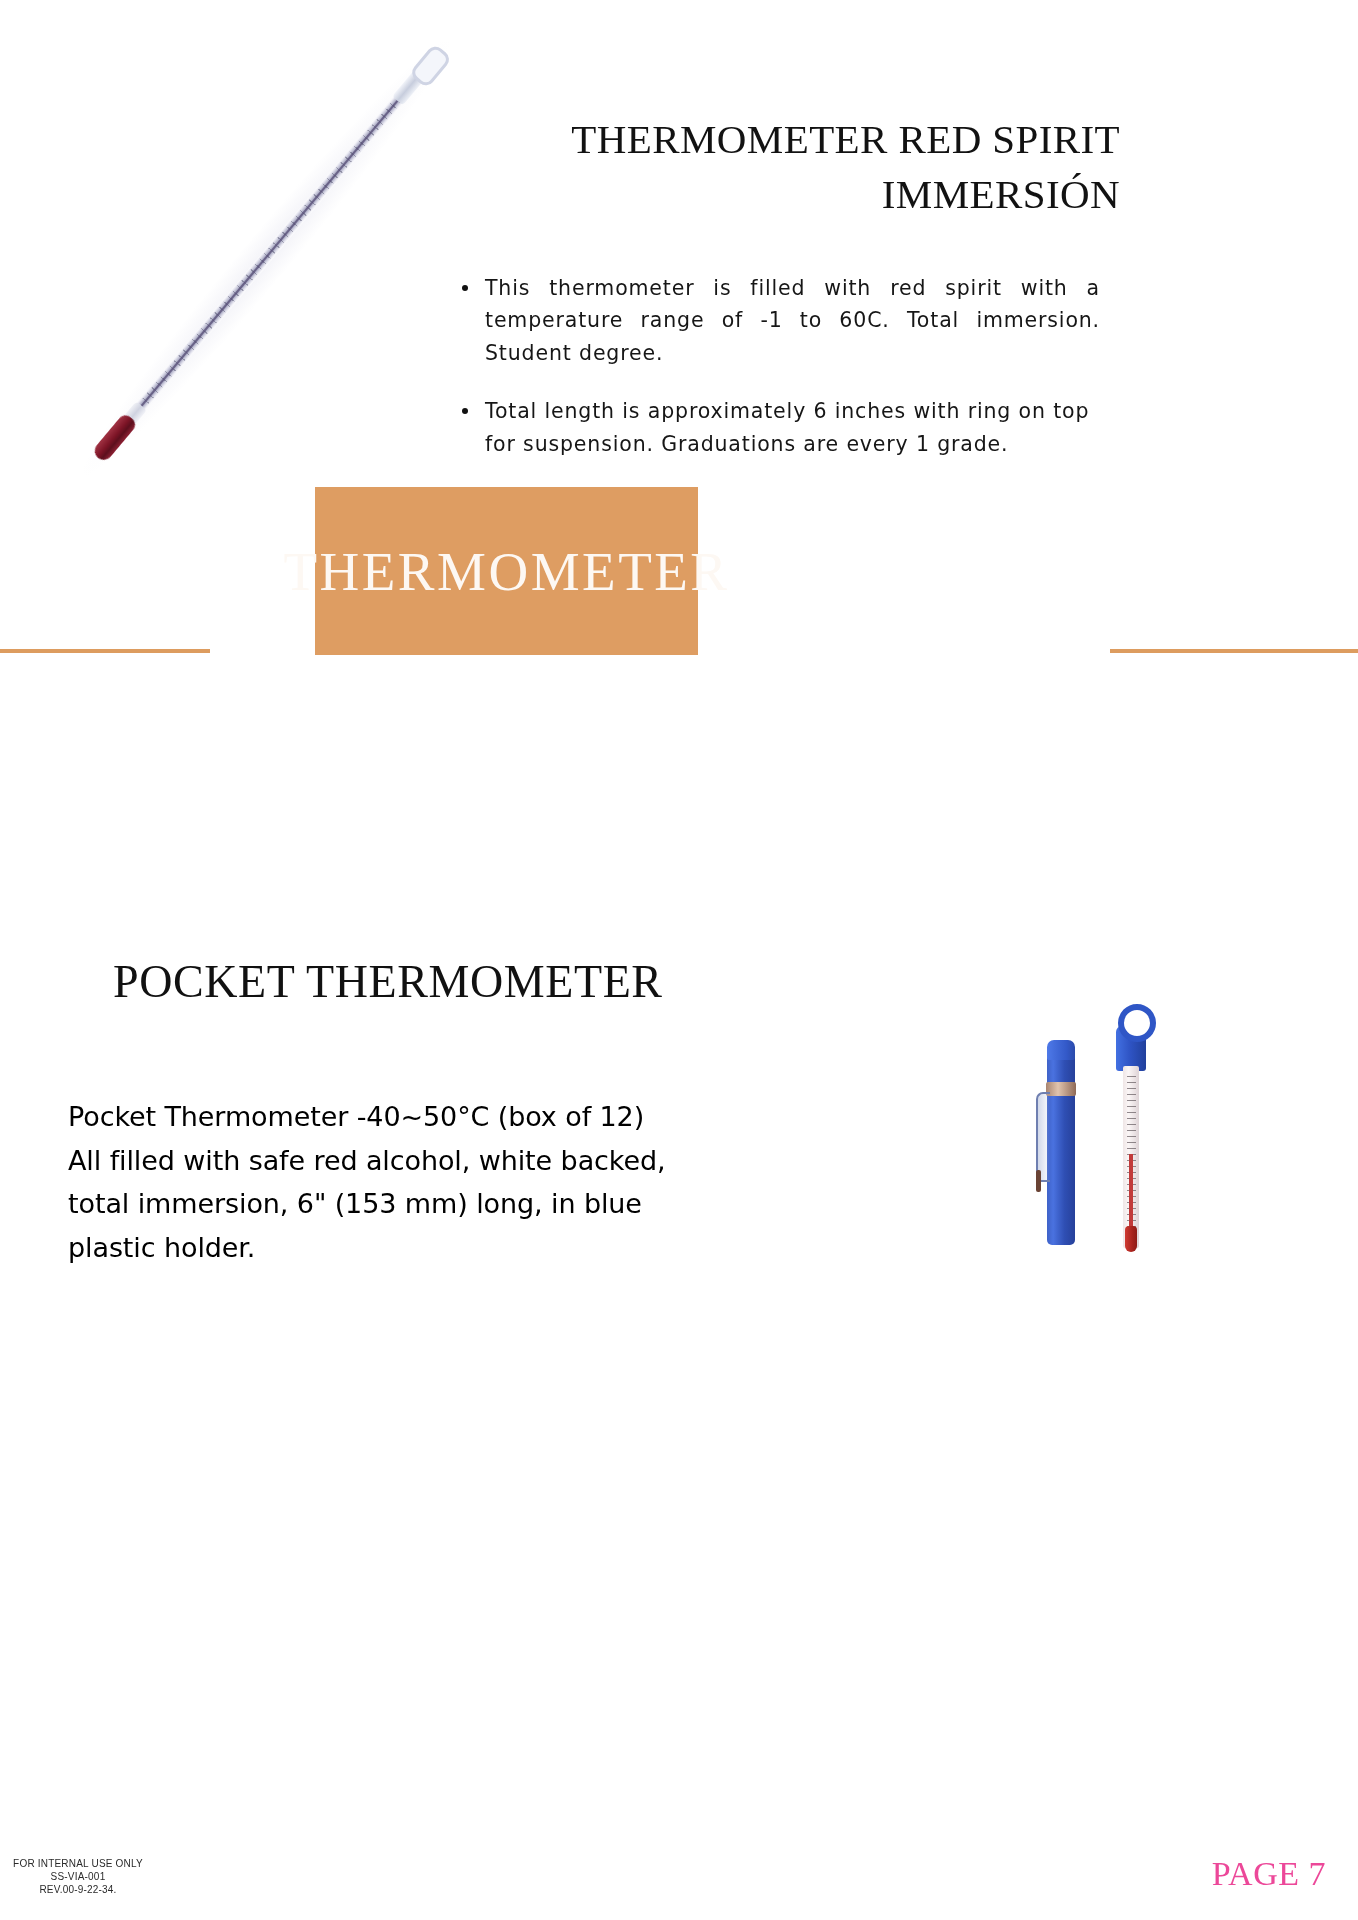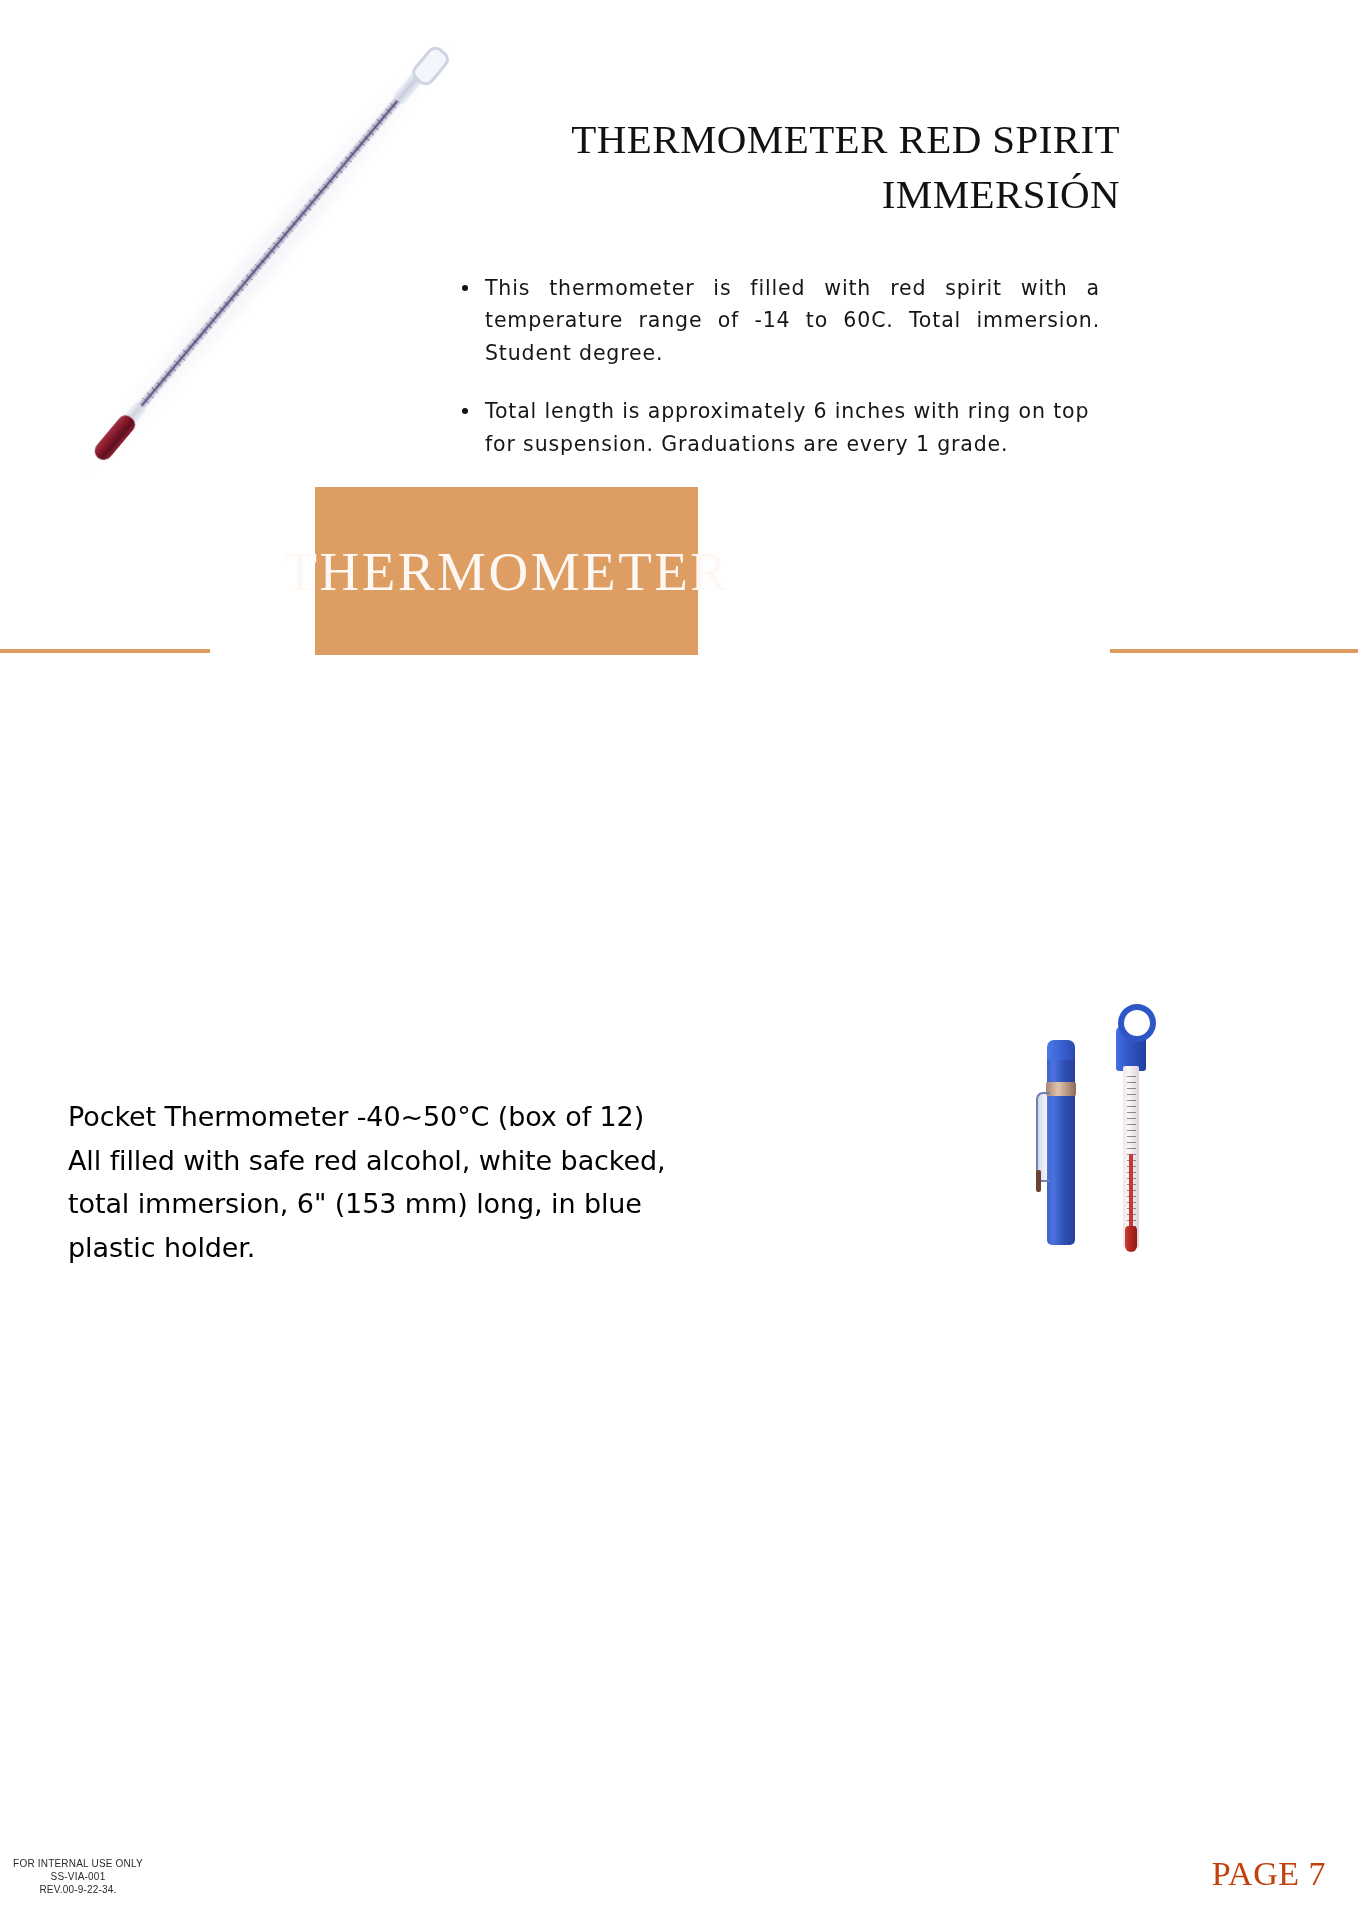--- a/index.html
+++ b/index.html
@@ -370,21 +370,21 @@
     color: #2a2a2a;
     white-space: pre-line;
   }
   .page-number {
     position: absolute;
     right: 32px;
     top: 1855px;
     font-family: "Liberation Serif", "DejaVu Serif", serif;
     font-size: 34px;
     letter-spacing: 0.5px;
-    color: #c2410c;
+    color: #ec4899;
   }
 </style>
 </head>
 <body>
 
 <div class="page">
 
   <div class="thermo-diag-wrap">
     <div class="thermo-diag">
       <div class="td-haze"></div>
@@ -394,31 +394,32 @@
       <div class="td-top-cap"></div>
       <div class="td-top-ring"></div>
       <div class="td-neck"></div>
       <div class="td-bulb"></div>
     </div>
   </div>
 
   <div class="hero-title">THERMOMETER RED SPIRIT IMMERSIÓN</div>
 
   <ul class="bullets">
-    <li class="bullet">This thermometer is filled with red spirit with a temperature range of -14 to 60C. Total immersion. Student degree.</li>
+    <li class="bullet">This thermometer is filled with red spirit with a temperature range of -1 to 60C. Total immersion. Student degree.</li>
     <li class="bullet no-justify">Total length is approximately 6 inches with ring on top for suspension. Graduations are every 1 grade.</li>
   </ul>
 
   <div class="rule rule-left"></div>
   <div class="rule rule-right"></div>
 
   <div class="banner">
     <span class="banner-text">THERMOMETER</span>
   </div>
 
+  <div class="section-title">POCKET THERMOMETER</div>
 
   <div class="pocket-copy">Pocket Thermometer -40~50°C (box of 12)
 All filled with safe red alcohol, white backed,
 total immersion, 6" (153 mm) long, in blue
 plastic holder.</div>
 
   <div class="pocket-art">
     <div class="holder"></div>
     <div class="holder-cap"></div>
     <div class="holder-band"></div>

